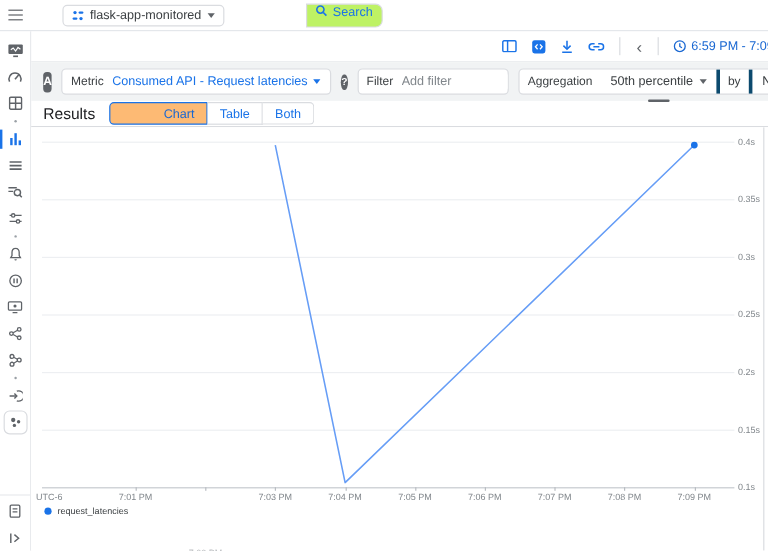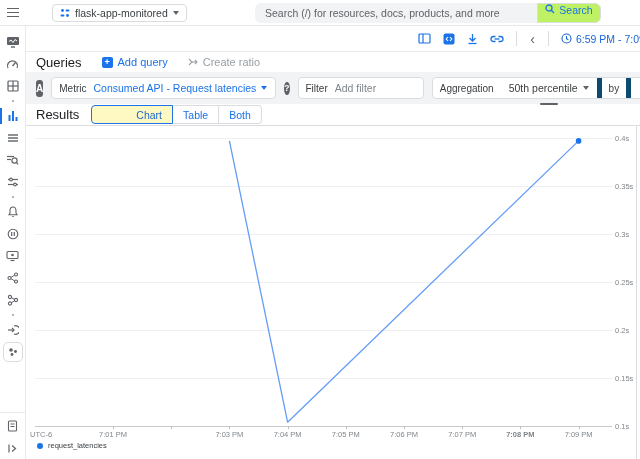--- a/index.html
+++ b/index.html
@@ -50,34 +50,34 @@
   .q-row { height:32px; background:#f1f3f4; display:flex; align-items:center; padding-left:10px; gap:8px; flex:none; }
   .chipA { width:17px; height:17px; background:#5f6368; border-radius:3px; color:#fff; font-size:10px; font-weight:bold; display:flex; align-items:center; justify-content:center; cursor:pointer; }
   .wbox { background:#fff; border:1px solid #dadce0; border-radius:4px; height:22px; display:flex; align-items:center; }
   .wbox .lbl { padding:0 7px; font-size:10px; color:#3c4043; white-space:nowrap; }
   .drop { display:flex; align-items:center; gap:5px; color:#1a73e8; font-size:10.5px; padding-right:8px; cursor:pointer; white-space:nowrap; }
   .drop .caret { border-top-color:#1a73e8; }
   .help-ic { width:13px; height:13px; border-radius:50%; background:#5f6368; color:#fff; font-size:8.5px; font-weight:bold; display:flex; align-items:center; justify-content:center; cursor:pointer; }
   .filter-box input { border:none; outline:none; width:88px; font-size:10.5px; font-family:inherit; color:#3c4043; padding-right:8px; }
   .filter-box input::placeholder { color:#80868b; }
   .agg-sec { display:flex; align-items:center; height:100%; position:relative; }
-  .agg-sec.sep { border-left:5px solid #0c4a6e; }
+  .agg-sec.sep { border-left:3px solid #0c4a6e; }
   .agg-sec .drop { padding:0 8px; color:#3c4043; }
   .agg-sec .drop .caret { border-top-color:#5f6368; }
   .agg-sec .by { font-size:10px; color:#3c4043; padding:0 7px; }
   .agg-underline { position:absolute; bottom:-7px; left:50%; margin-left:-9px; width:18px; height:2px; background:#5f6368; border-radius:1px; }
 
   
   .r-row { height:22px; display:flex; align-items:center; padding-left:10px; gap:12px; border-bottom:1px solid #dadce0; flex:none; }
   .r-title { font-size:13px; color:#202124; }
   .seg { display:flex; }
   .seg .tab { height:19px; padding:0 10px; font-size:10.5px; color:#1a73e8; background:#fff; border:1px solid #dadce0; border-left-width:0; cursor:pointer; font-family:inherit; display:flex; align-items:center; }
   .seg .tab:first-child { border-left-width:1px; border-radius:4px 0 0 4px; }
   .seg .tab:last-child { border-radius:0 4px 4px 0; }
-  .seg .tab.active { background:#fef9c3; border:1px solid #1a73e8; color:#1967d2;padding-left:44px; }
+  .seg .tab.active { background:#fdba74; border:1px solid #1a73e8; color:#1967d2;padding-left:44px; }
 
   
   .chart-area { position:relative; flex:1; background:#fff; overflow:hidden; }
   .gridline { position:absolute; left:9px; width:577px; height:1px; background:#edeff2; }
   .axisline { position:absolute; left:9px; width:577px; height:1px; background:#c6cacf; }
   .ylabel { position:absolute; left:589px; font-size:7.5px; color:#80868b; transform:translateY(-50%); white-space:nowrap; }
   .xtick { position:absolute; width:1px; height:3px; background:#b9bdc2; }
   .xlabel { position:absolute; width:44px; text-align:center; font-size:7.5px; color:#80868b; }
   .tz-label { position:absolute; left:4px; top:304px; font-size:7.5px; color:#80868b; }
   .plot-svg { position:absolute; left:0; top:0; }
@@ -101,21 +101,20 @@
     <svg class="ic" width="10" height="10" viewBox="0 0 10 10">
         <circle cx="2.5" cy="2.5" r="1.4" fill="#1a73e8"></circle>
         <rect x="5.5" y="1.5" width="4" height="2" rx="1" fill="#1a73e8"></rect>
         <rect x="0.5" y="6.5" width="4" height="2" rx="1" fill="#1a73e8"></rect>
         <circle cx="7.5" cy="7.5" r="1.4" fill="#1a73e8"></circle>
       </svg>
     <span>flask-app-monitored</span>
     <span class="caret"></span>
   </div>
   <div class="searchbar">
-    <input placeholder="Search (/) for resources, docs, products, and more" style="">
     <button class="search-btn">
       <svg class="ic" width="10" height="10" viewBox="0 0 10 10">
           <circle cx="4" cy="4" r="3" fill="none" stroke="#1a73e8" stroke-width="1.3"></circle>
           <line x1="6.3" y1="6.3" x2="9" y2="9" stroke="#1a73e8" stroke-width="1.3"></line>
         </svg>
       <span>Search</span>
     </button>
   </div>
 </div>
 
@@ -289,35 +288,20 @@
         <span class="time-chip">
           <svg class="ic" width="11" height="11" viewBox="0 0 11 11">
               <circle cx="5.5" cy="5.5" r="4.5" fill="none" stroke="#1967d2" stroke-width="1.1"></circle>
               <polyline points="5.5,3 5.5,5.7 7.3,6.8" fill="none" stroke="#1967d2" stroke-width="1.1"></polyline>
             </svg>
           <span class="ttext">6:59 PM - 7:09 PM</span>
         </span>
       </div>
     </div>
 
-    <div class="q-header">
-      <span class="q-title">Queries</span>
-      <span class="addq">
-        <span class="addq-ic">+</span>
-        <span>Add query</span>
-      </span>
-      <span class="ratio">
-        <svg class="ic" width="11" height="10" viewBox="0 0 11 10">
-            <polyline points="1,2 4,5 1,8" fill="none" stroke="#9aa0a6" stroke-width="1.1"></polyline>
-            <line x1="4" y1="5" x2="9" y2="5" stroke="#9aa0a6" stroke-width="1.1"></line>
-            <polyline points="7,3 9,5 7,7" fill="none" stroke="#9aa0a6" stroke-width="1.1"></polyline>
-          </svg>
-        <span>Create ratio</span>
-      </span>
-    </div>
 
     <div class="q-row">
       <span class="chipA">A</span>
       <span class="wbox">
         <span class="lbl">Metric</span>
         <span class="drop">
           <span>Consumed API - Request latencies</span>
           <span class="caret"></span>
         </span>
       </span>
@@ -387,21 +371,21 @@
         <div class="xlabel" style="left: 181.4px; top: 304px;">7:03 PM</div>
         <div class="xtick" style="left: 261.6px; top: 300px;"></div>
         <div class="xlabel" style="left: 239.6px; top: 304px;">7:04 PM</div>
         <div class="xtick" style="left: 319.8px; top: 300px;"></div>
         <div class="xlabel" style="left: 297.8px; top: 304px;">7:05 PM</div>
         <div class="xtick" style="left: 378px; top: 300px;"></div>
         <div class="xlabel" style="left: 356px; top: 304px;">7:06 PM</div>
         <div class="xtick" style="left: 436.2px; top: 300px;"></div>
         <div class="xlabel" style="left: 414.2px; top: 304px;">7:07 PM</div>
         <div class="xtick" style="left: 494.4px; top: 300px;"></div>
-        <div class="xlabel" style="left: 472.4px; top: 304px; font-weight: bold;">7:08 PM</div>
+        <div class="xlabel" style="left: 472.4px; top: 304px;">7:08 PM</div>
         <div class="xtick" style="left: 552.6px; top: 300px;"></div>
         <div class="xlabel" style="left: 530.6px; top: 304px;">7:09 PM</div>
         <svg class="plot-svg" width="600" height="320">
           <polyline points="203.4,14.880000000000003 261.6,296.16 552.6,14.880000000000003" fill="none" stroke="#669df6" stroke-width="1.3" stroke-linejoin="round"></polyline>
           <circle cx="552.6" cy="14.880000000000003" r="2.8" fill="#1a73e8"></circle>
         </svg>
       </div>
 
   </div>
 </div>

